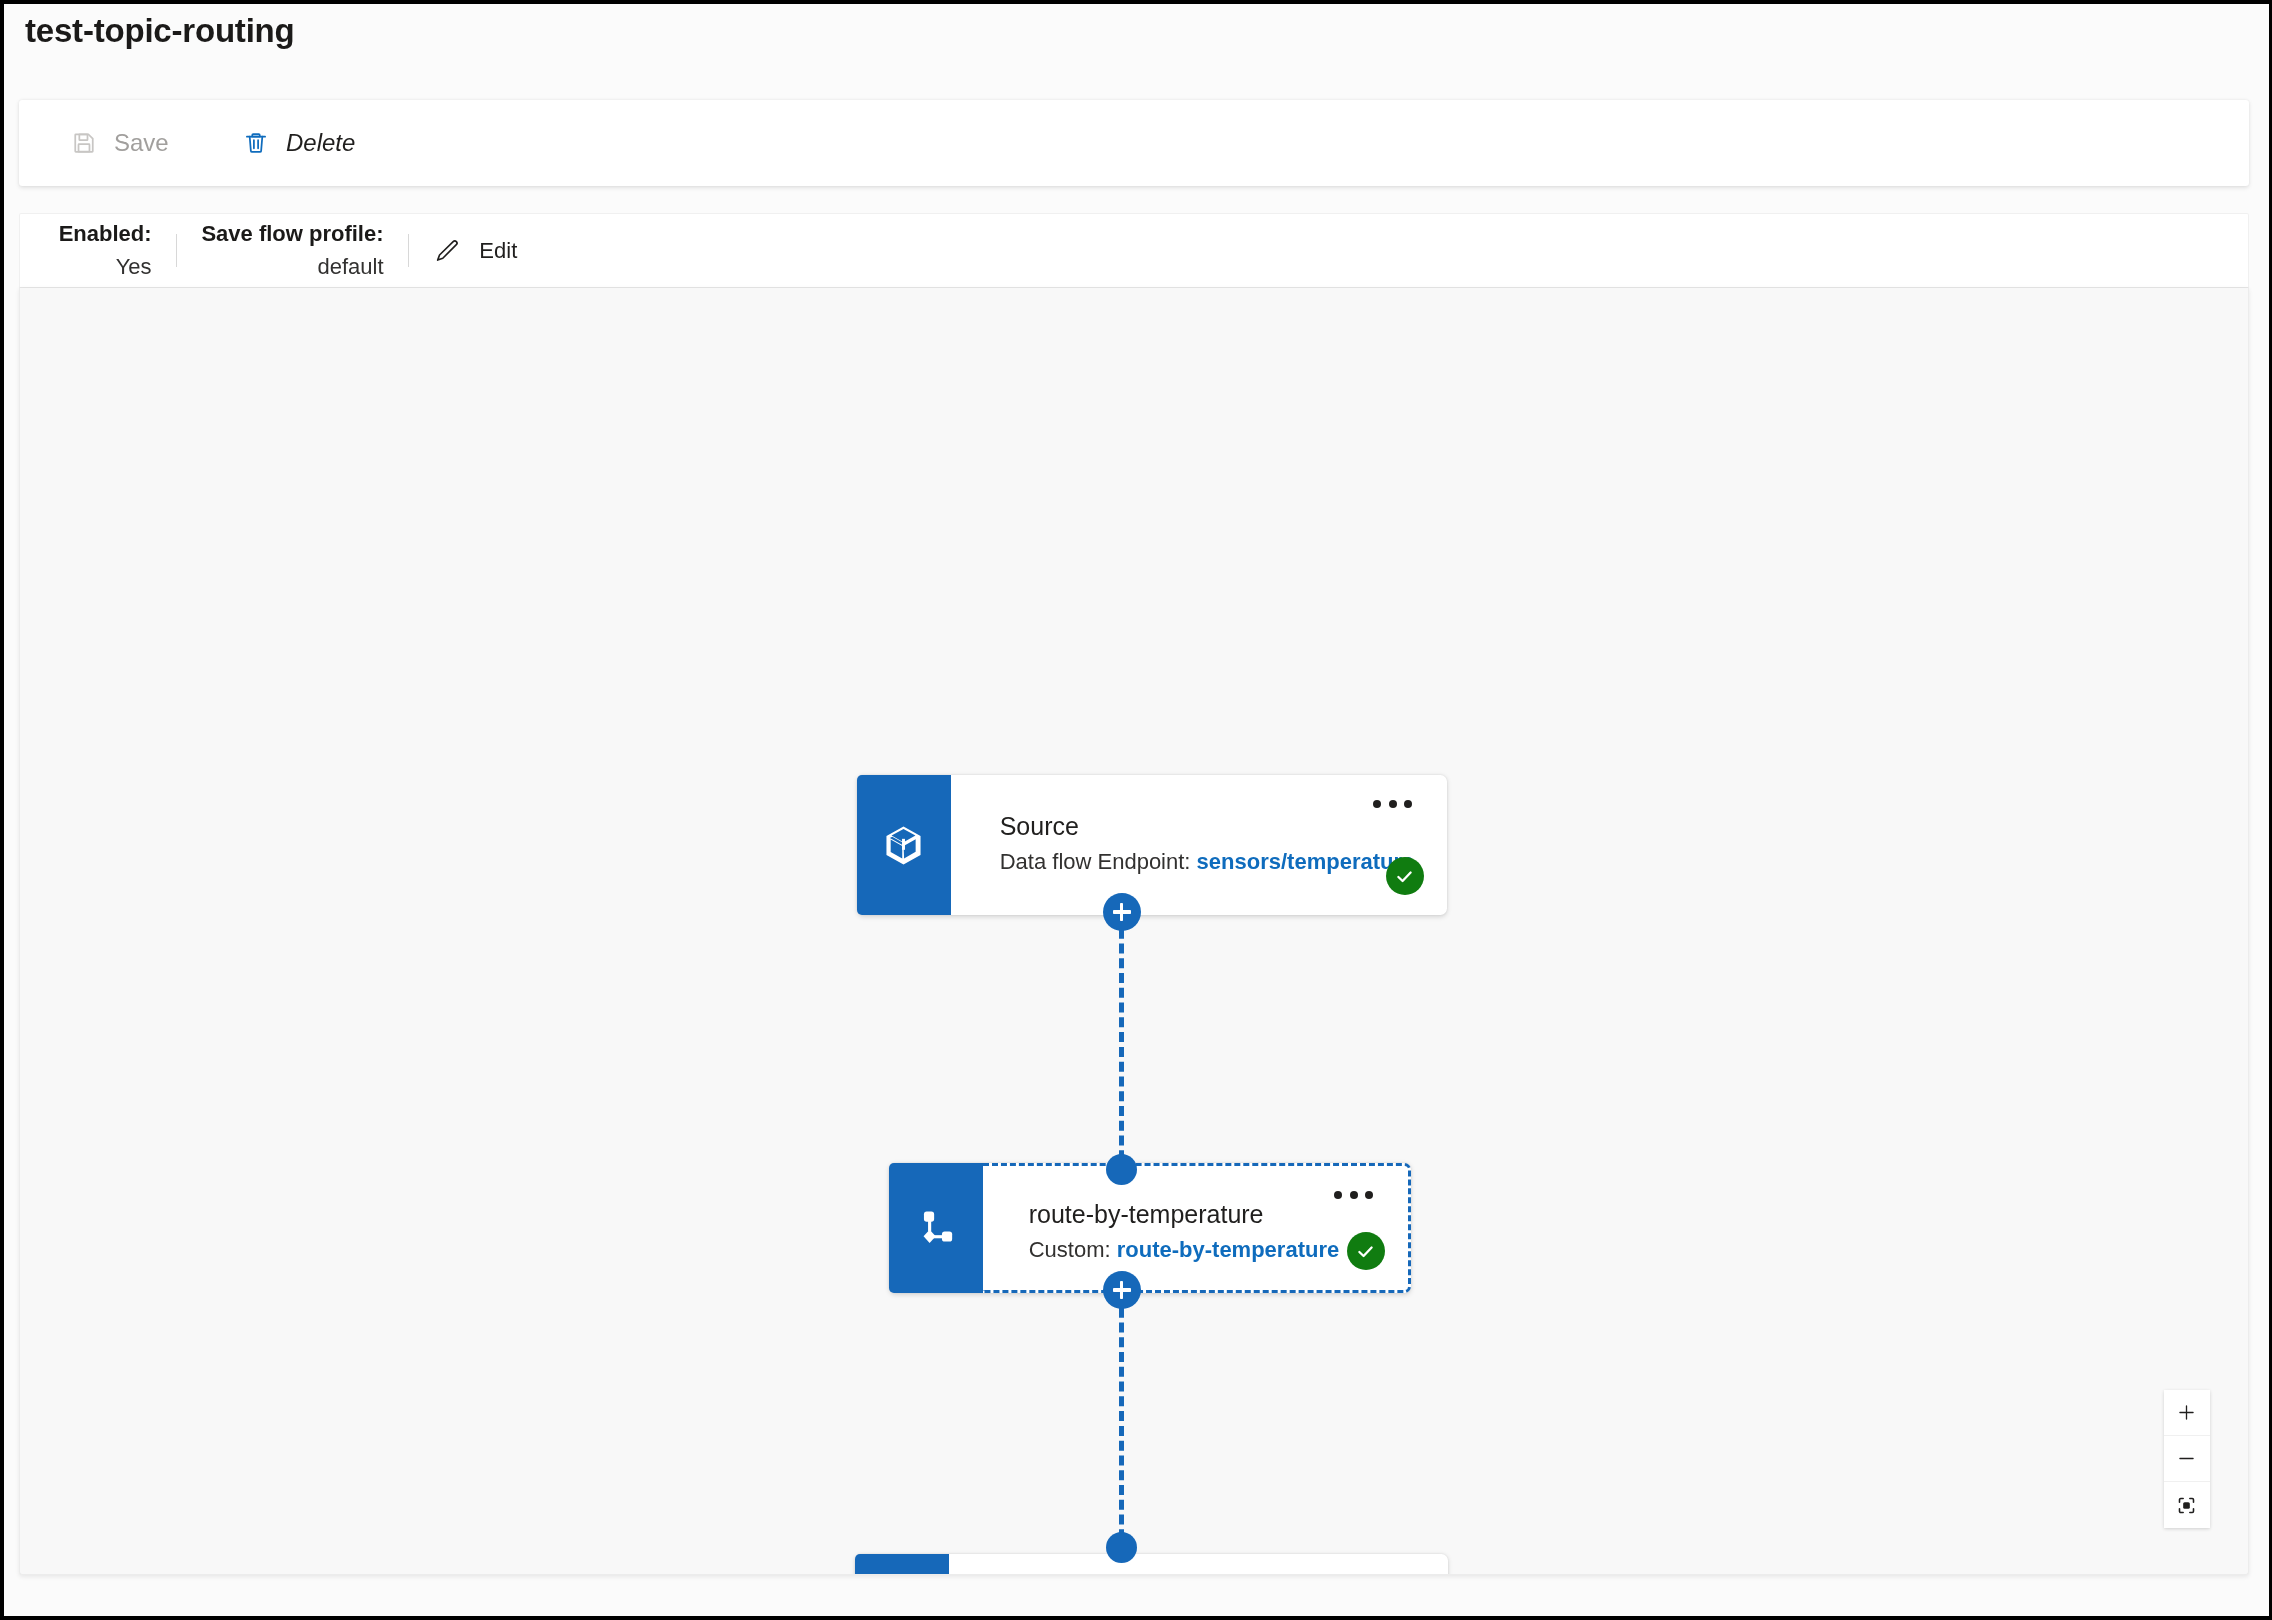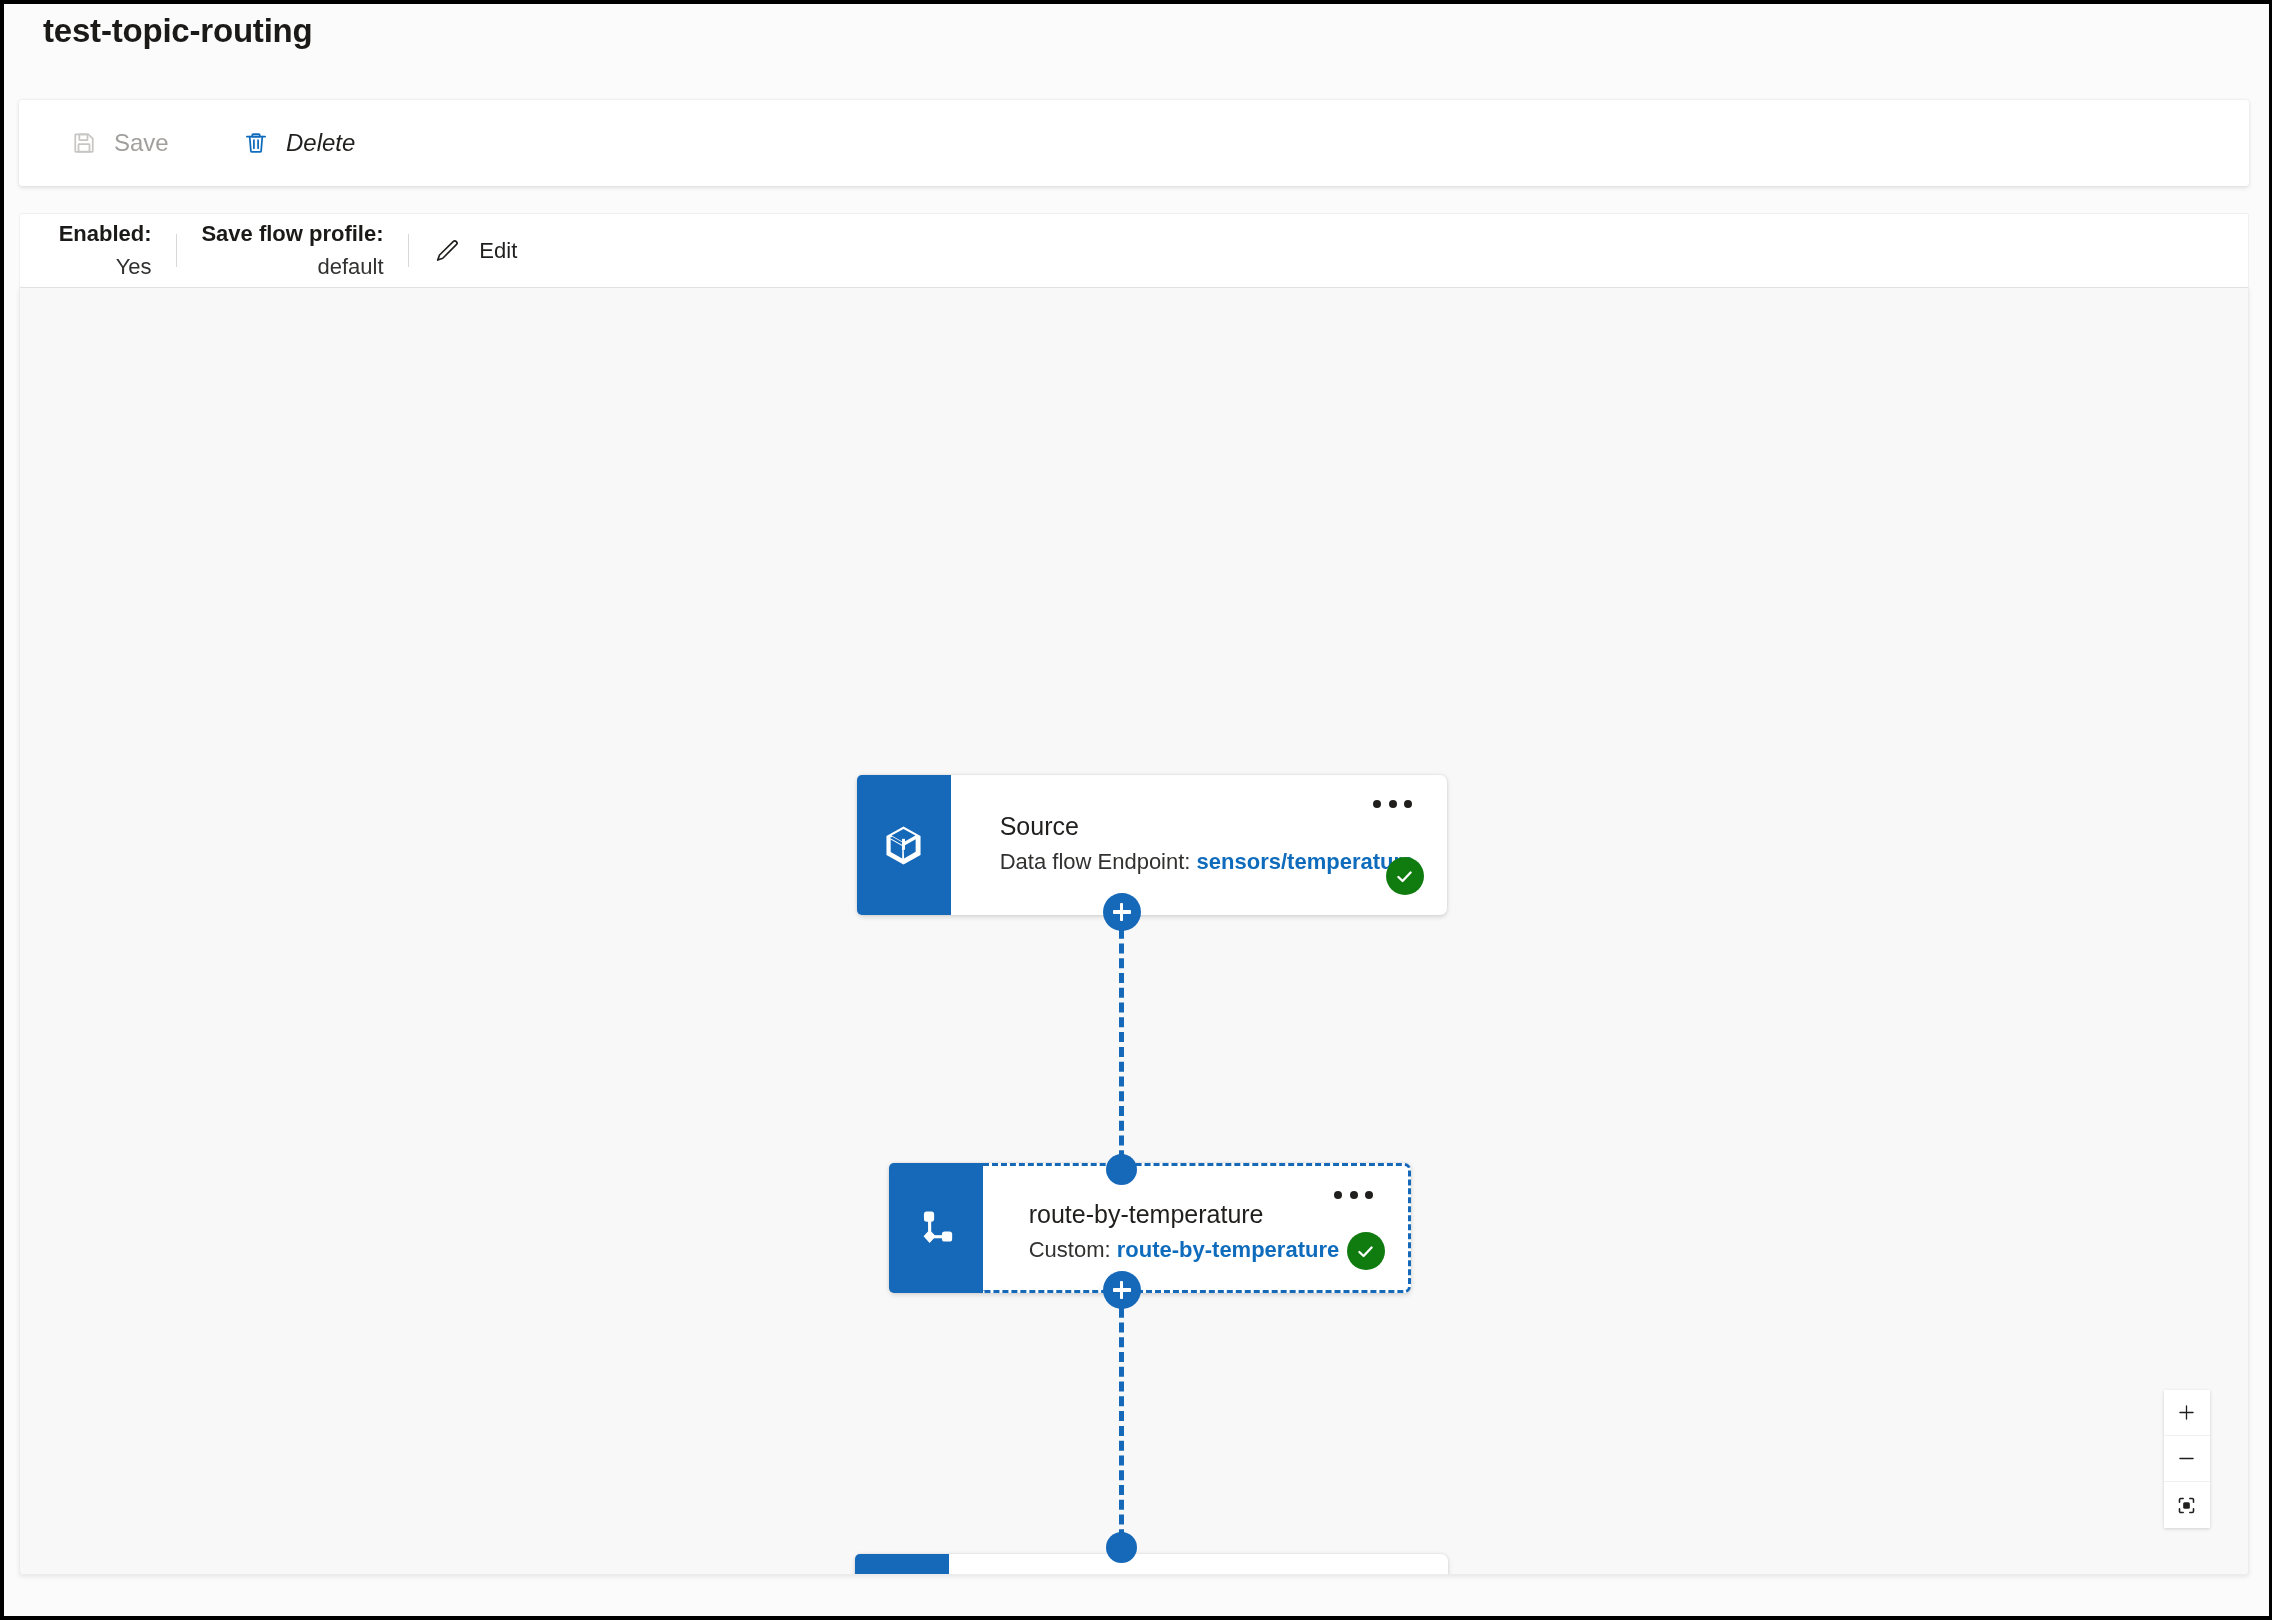--- a/index.html
+++ b/index.html
@@ -22,21 +22,20 @@
 
   
   .page-title {
     position: absolute;
     left: 21px;
     top: 8.2px;
     font-size: 33px;
     font-weight: 600;
     color: #1b1a19;
     letter-spacing: -0.2px;
-    margin-left: 18px;
   }
 
   
   .command-bar {
     position: absolute;
     left: 14.7px;
     top: 96px;
     width: 2230px;
     height: 86px;
     background: #ffffff;

